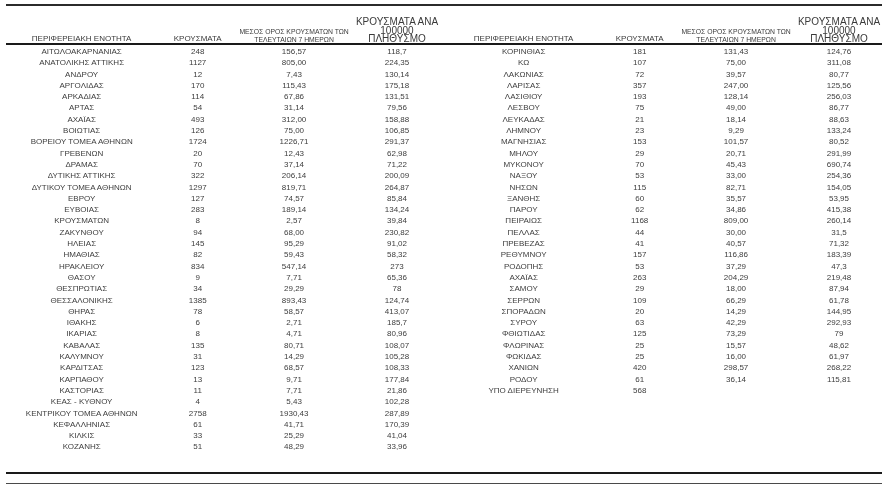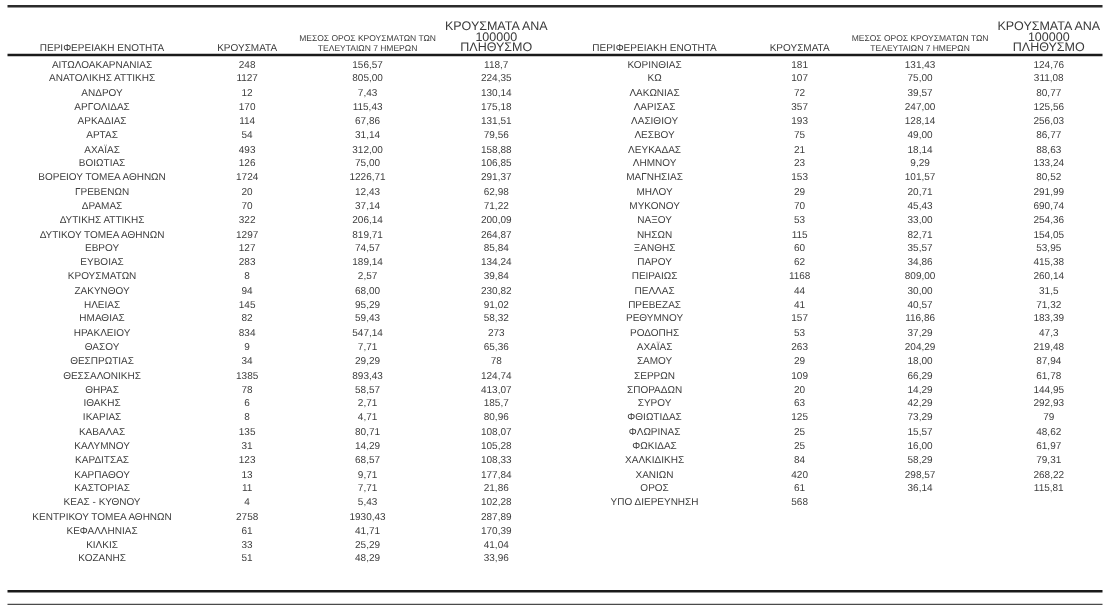--- a/index.html
+++ b/index.html
@@ -451,33 +451,27 @@
             <td>15,57</td>
             <td>48,62</td>
           </tr>
           <tr>
             <td>ΦΩΚΙΔΑΣ</td>
             <td>25</td>
             <td>16,00</td>
             <td>61,97</td>
           </tr>
           <tr>
-            <td>ΧΑΛΚΙΔΙΚΗΣ</td>
-            <td>84</td>
-            <td>58,29</td>
-            <td>79,31</td>
-          </tr>
-          <tr>
             <td>ΧΑΝΙΩΝ</td>
             <td>420</td>
             <td>298,57</td>
             <td>268,22</td>
           </tr>
           <tr>
-            <td>ΟΡΟΣ</td>
+            <td>ΡΟΔΟΥ</td>
             <td>61</td>
             <td>36,14</td>
             <td>115,81</td>
           </tr>
           <tr>
             <td>ΥΠΟ ΔΙΕΡΕΥΝΗΣΗ</td>
             <td>568</td>
             <td></td>
             <td></td>
           </tr>

